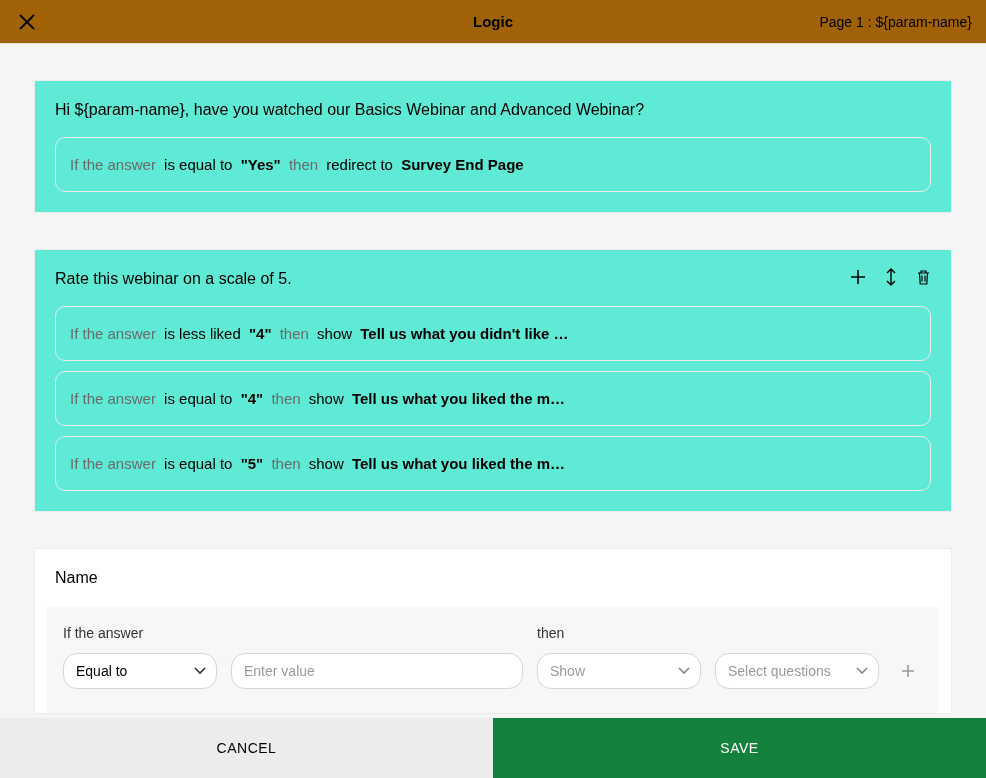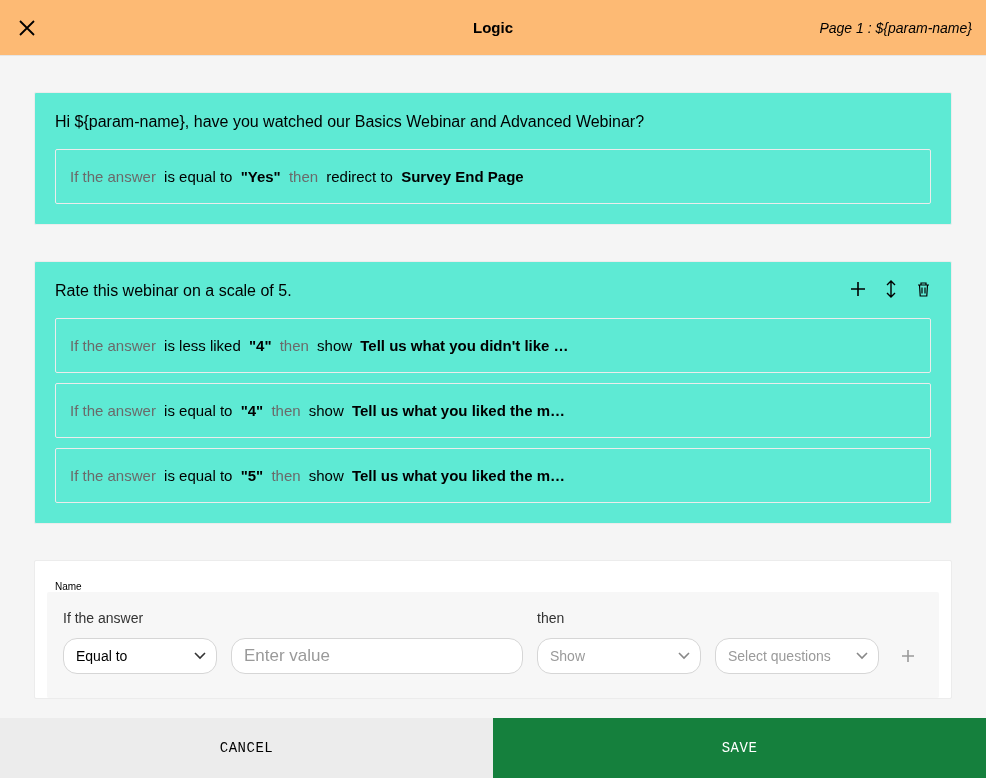--- a/index.html
+++ b/index.html
@@ -1,49 +1,49 @@
 <!DOCTYPE html>
 <html><head>
 <meta charset="utf-8">
 <style>
   * { box-sizing: border-box; margin: 0; padding: 0; }
   html, body { width: 986px; height: 778px; font-family: -apple-system, BlinkMacSystemFont, "Segoe UI", Helvetica, Arial, sans-serif; background: #f5f5f5; color: #000; overflow: hidden; }
-  .header { background: #fdba74; height: 56px; border-bottom: 1px solid #e5e5e5; display: flex; align-items: center; padding: 0 14px; position: relative; }
+  .header { background: #a16207; height: 44px; border-bottom: 1px solid #e5e5e5; display: flex; align-items: center; padding: 0 14px; position: relative; }
   .header .title { position: absolute; left: 0; right: 0; text-align: center; font-weight: 600; font-size: 15px; pointer-events: none; }
-  .header .breadcrumb { margin-left: auto; font-size: 14px; color: #000; font-style: italic; }
+  .header .breadcrumb { margin-left: auto; font-size: 14px; color: #000; }
   .close-btn { cursor: pointer; padding: 4px; }
   .close-btn svg { display: block; }
 
   .content { padding: 0 34px; height: calc(778px - 48px - 60px); overflow-y: auto; }
 
   .card { background: #5eead4; border: 1px solid #ececec; border-radius: 2px; padding: 20px 20px 10px 20px; margin-top: 36px; }
   .card .question { font-size: 16px; margin-bottom: 18px; padding: 0 0 0 0; }
   .card .toolbar { float: right; display: flex; gap: 18px; align-items: center; margin-top: -2px; }
   .card .toolbar .ico { cursor: pointer; }
-  .rule-box { border: 1px solid #ececec; border-radius: 2px; padding: 18px 14px; margin-bottom: 10px; font-size: 15px; }
+  .rule-box { border: 1px solid #ececec; border-radius: 10px; padding: 18px 14px; margin-bottom: 10px; font-size: 15px; }
   .rule-box .gray { color: #6a6a6a; }
   .rule-box .bold { font-weight: 600; }
   .rule-box span { margin-right: 4px; }
 
   .editor { background: #fff; border: 1px solid #ececec; border-radius: 2px; padding: 20px 20px 0 20px; margin-top: 36px; }
-  .editor .section-title { font-size: 10px; }
+  .editor .section-title { font-size: 16px; margin-bottom: 20px; }
   .editor-body { background: #f7f7f7; border-radius: 2px; padding: 18px 16px 24px 16px; margin: 0 -8px; }
   .cols { display: flex; gap: 14px; align-items: flex-end; }
   .col { display: flex; flex-direction: column; }
   .col label { font-size: 14px; color: #333; margin-bottom: 12px; }
   .select, .input { height: 36px; background: #fff; border: 1px solid #d6d6d6; border-radius: 14px; font-size: 14px; padding: 0 12px; display: flex; align-items: center; position: relative; }
   .select { cursor: pointer; }
   .select.placeholder { color: #9a9a9a; }
   .select .chev { position: absolute; right: 10px; top: 50%; transform: translateY(-50%); }
-  .input input { border: none; outline: none; width: 100%; font-size: 17px; background: transparent; }
+  .input input { border: none; outline: none; width: 100%; font-size: 14px; background: transparent; }
   .input input::placeholder { color: #9a9a9a; }
   .add-circle { width: 30px; height: 30px; display: flex; align-items: center; justify-content: center; cursor: pointer; color: #9a9a9a; font-size: 22px; margin-bottom: 3px; }
 
   .footer { position: absolute; bottom: 0; left: 0; right: 0; height: 60px; display: flex; }
-  .footer .btn { flex: 1; display: flex; align-items: center; justify-content: center; font-size: 14px; letter-spacing: 0.5px; cursor: pointer; font-family: Liberation Mono, monospace; }
+  .footer .btn { flex: 1; display: flex; align-items: center; justify-content: center; font-size: 14px; letter-spacing: 0.5px; cursor: pointer; }
   .footer .cancel { background: #ececec; color: #000; }
   .footer .save { background: #15803d; color: #fff; }
 
   svg { display: block; }
 </style>
 </head>
 <body>
 
 <div class="header">
   <div class="close-btn">

